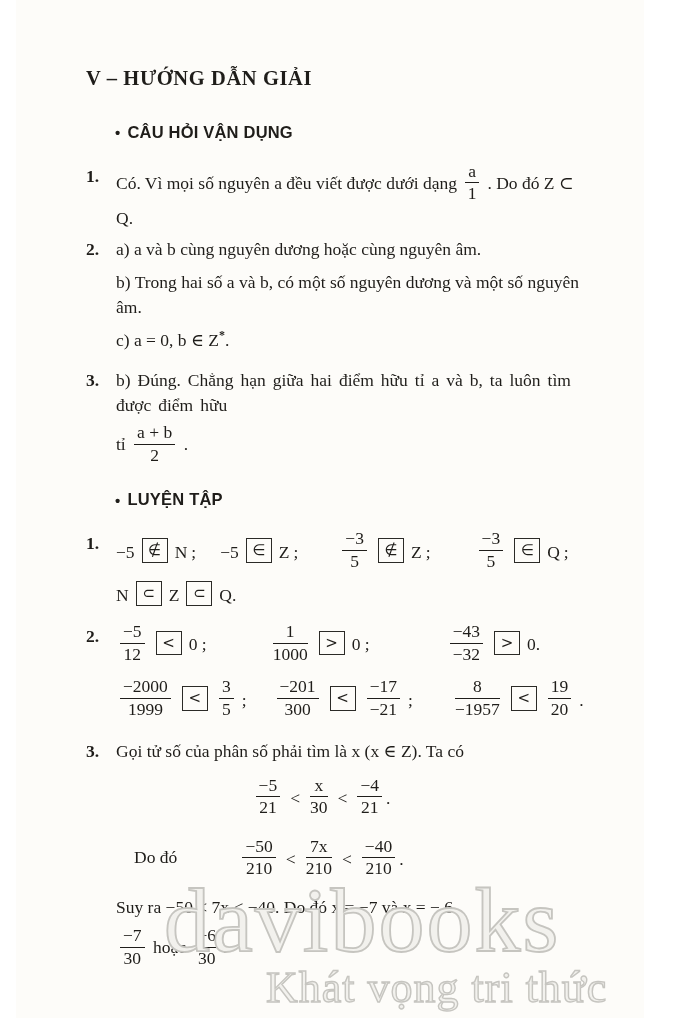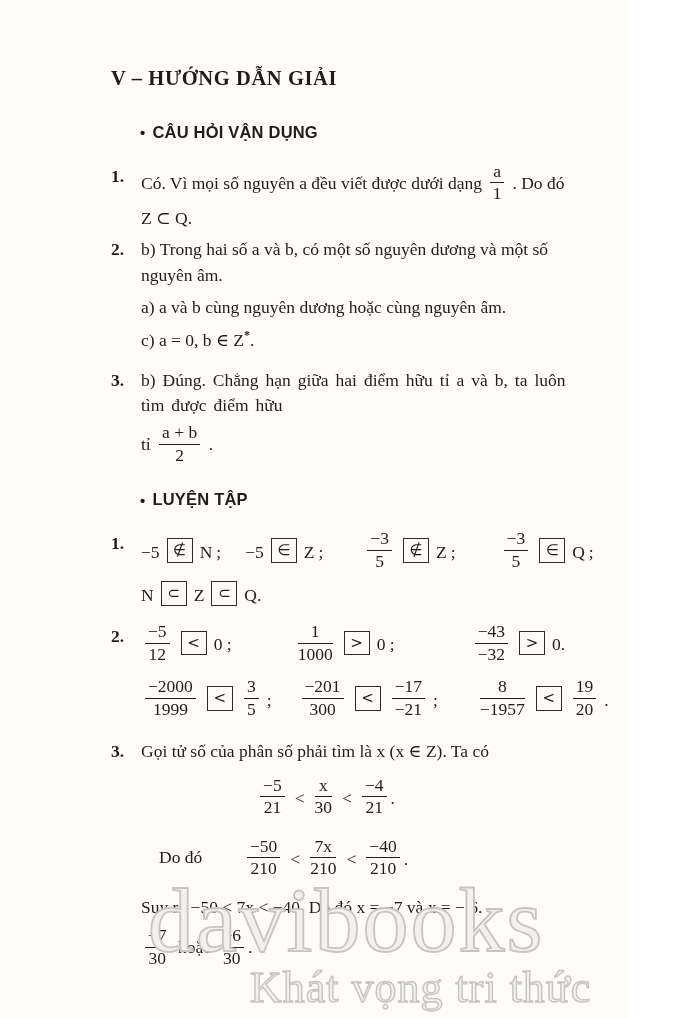--- a/index.html
+++ b/index.html
@@ -6,23 +6,24 @@
   body{
     width:700px;height:1018px;
     font-family:"Liberation Serif","DejaVu Serif","DejaVu Sans",serif;
     color:#1f1d1a;
     background:#ffffff;
   }
   .sheet{
     position:relative;width:628px;height:1018px;overflow:hidden;
     background:#fdfcf9;
     box-sizing:border-box;
-    padding:64px 58px 0 111px;
+    padding:64px 58px 0 70px;
     font-size:17.5px;
     line-height:1.45;
+    margin-left:16px;
   }
   .title{
     font-size:20.5px;font-weight:700;letter-spacing:.6px;margin:0 0 27px 0;
   }
   .sec-heading{
     font-family:"Liberation Sans","DejaVu Sans",sans-serif;
     font-weight:700;font-size:16.5px;letter-spacing:.2px;
     margin:0 0 19px 29px;display:flex;align-items:center;
   }
   .sec-heading .bullet{font-size:15px;margin-right:7px;}
@@ -84,22 +85,22 @@
       <span>Có. Vì mọi số nguyên a đều viết được dưới dạng</span>
       <span class="frac"><span class="t">a</span><span class="b">1</span></span>
       <span>. Do đó</span>
       <span class="bset">Z ⊂ Q</span><span>.</span>
     </div>
   </div>
 
   <div class="item" style="margin-bottom:7px;">
     <span class="inum">2.</span>
     <div class="ibody">
+      <div class="line">a) a và b cùng nguyên dương hoặc cùng nguyên âm.</div>
       <div class="line">b) Trong hai số a và b, có một số nguyên dương và một số nguyên âm.</div>
-      <div class="line">a) a và b cùng nguyên dương hoặc cùng nguyên âm.</div>
       <div class="line">
         <span>c) a = 0, b ∈</span>
         <span class="bset">Z</span><sup>*</sup><span>.</span>
       </div>
     </div>
   </div>
 
   <div class="item" style="margin-bottom:14px;">
     <span class="inum">3.</span>
     <div class="ibody">

